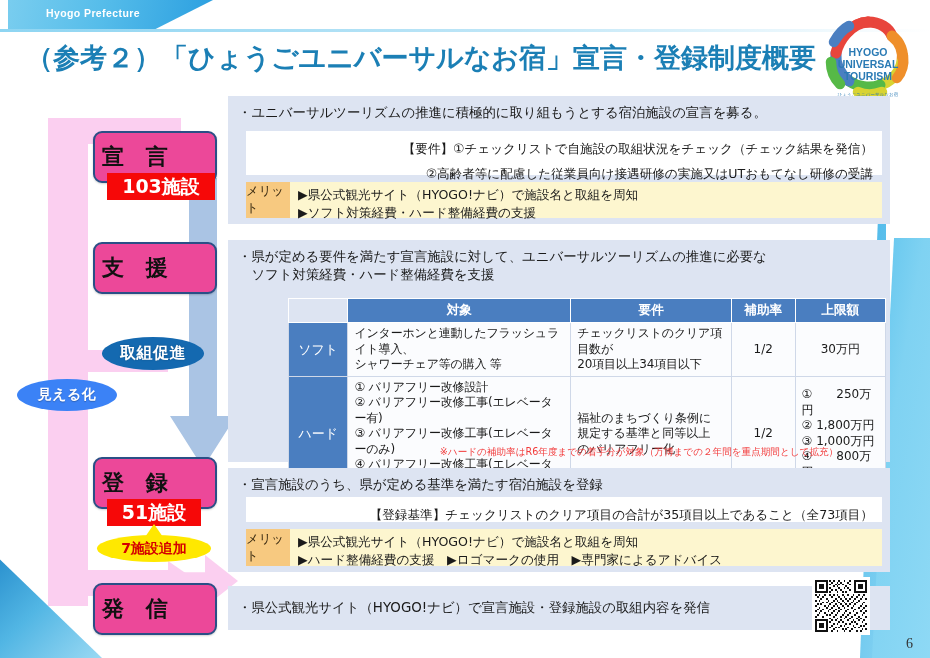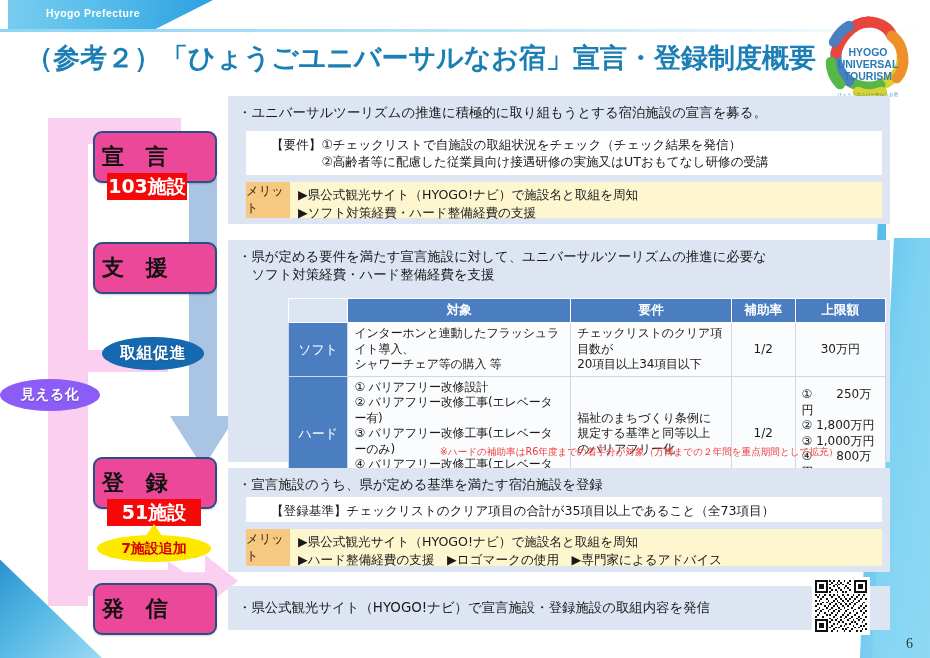--- a/index.html
+++ b/index.html
@@ -74,33 +74,33 @@
   #stage-shien {left:93px;top:242px;width:120px;height:48px;}
   #stage-touroku{left:93px;top:457px;width:120px;height:48px;}
   #stage-hasshin{left:93px;top:583px;width:120px;height:48px;}
 
   .count-badge{
     position:absolute;background:#f60808;color:#fff;font-weight:bold;
     display:flex;align-items:center;justify-content:center;
     font-size:19px;letter-spacing:0px;
     font-family:"DejaVu Sans","Liberation Sans",sans-serif;
   }
-  #badge-103{left:107px;top:173px;width:80px;height:27px;}
+  #badge-103{left:107px;top:173px;width:108px;height:27px;}
   #badge-51 {left:107px;top:499px;width:94px;height:27px;text-align:right;}
 
   .ellipse{
     position:absolute;border-radius:50%;display:flex;align-items:center;
     justify-content:center;font-weight:bold;color:#fff;
     font-family:"DejaVu Sans","Liberation Sans",sans-serif;
   }
   #ell-torikumi{left:102px;top:337px;width:102px;height:33px;background:#1469b0;
     font-size:16px;letter-spacing:.5px;
     text-shadow:0 0 2px rgba(0,0,0,.25);}
-  #ell-mieruka{left:0;top:379px;width:100px;height:32px;
-    background:#8b5cf6;font-size:14px;letter-spacing:.5px;
+  #ell-mieruka{left:17px;top:379px;width:100px;height:32px;
+    background:#3b82f6;font-size:14px;letter-spacing:.5px;
     text-shadow:0 1px 1px rgba(0,0,0,.25);}
 
   #callout-7{
     position:absolute;left:97px;top:535px;width:114px;height:27px;
     background:#ffe800;border-radius:50%;
     display:flex;align-items:center;justify-content:center;
     color:#d40000;font-weight:bold;font-size:14px;
     font-family:"DejaVu Sans","Liberation Sans",sans-serif;
   }
   #callout-7-tail{
@@ -116,22 +116,23 @@
   #panel-shien  {left:228px;top:240px;width:662px;height:222px;}
   #panel-touroku{left:228px;top:468px;width:662px;height:104px;}
   #panel-hasshin{left:228px;top:586px;width:662px;height:44px;}
 
   .lead{
     position:absolute;color:#1a1a1a;font-size:13.4px;line-height:18px;
     font-family:"DejaVu Sans","Liberation Sans",sans-serif;white-space:pre-line;
   }
   .whitebox{
     position:absolute;background:#fff;color:#1a1a1a;font-size:12.6px;
-    line-height:17px;padding:5px 25px;box-sizing:border-box;white-space:pre-line;
-    font-family:"DejaVu Sans","Liberation Sans",sans-serif;
+    line-height:25px;padding:5px 9px;box-sizing:border-box;white-space:pre-line;
+    font-family:"DejaVu Sans","Liberation Sans",sans-serif;
+    text-align:right;
   }
   .merit-wrap{position:absolute;display:flex;}
   .merit-label{
     background:#f7c980;color:#3a2a10;font-size:12.4px;
     display:flex;align-items:center;justify-content:center;width:44px;
     font-family:"DejaVu Sans","Liberation Sans",sans-serif;
   }
   .merit-body{
     background:#fdf6cf;color:#1a1a1a;font-size:12.6px;line-height:18px;
     padding:4px 8px;box-sizing:border-box;white-space:pre-line;flex:1;

